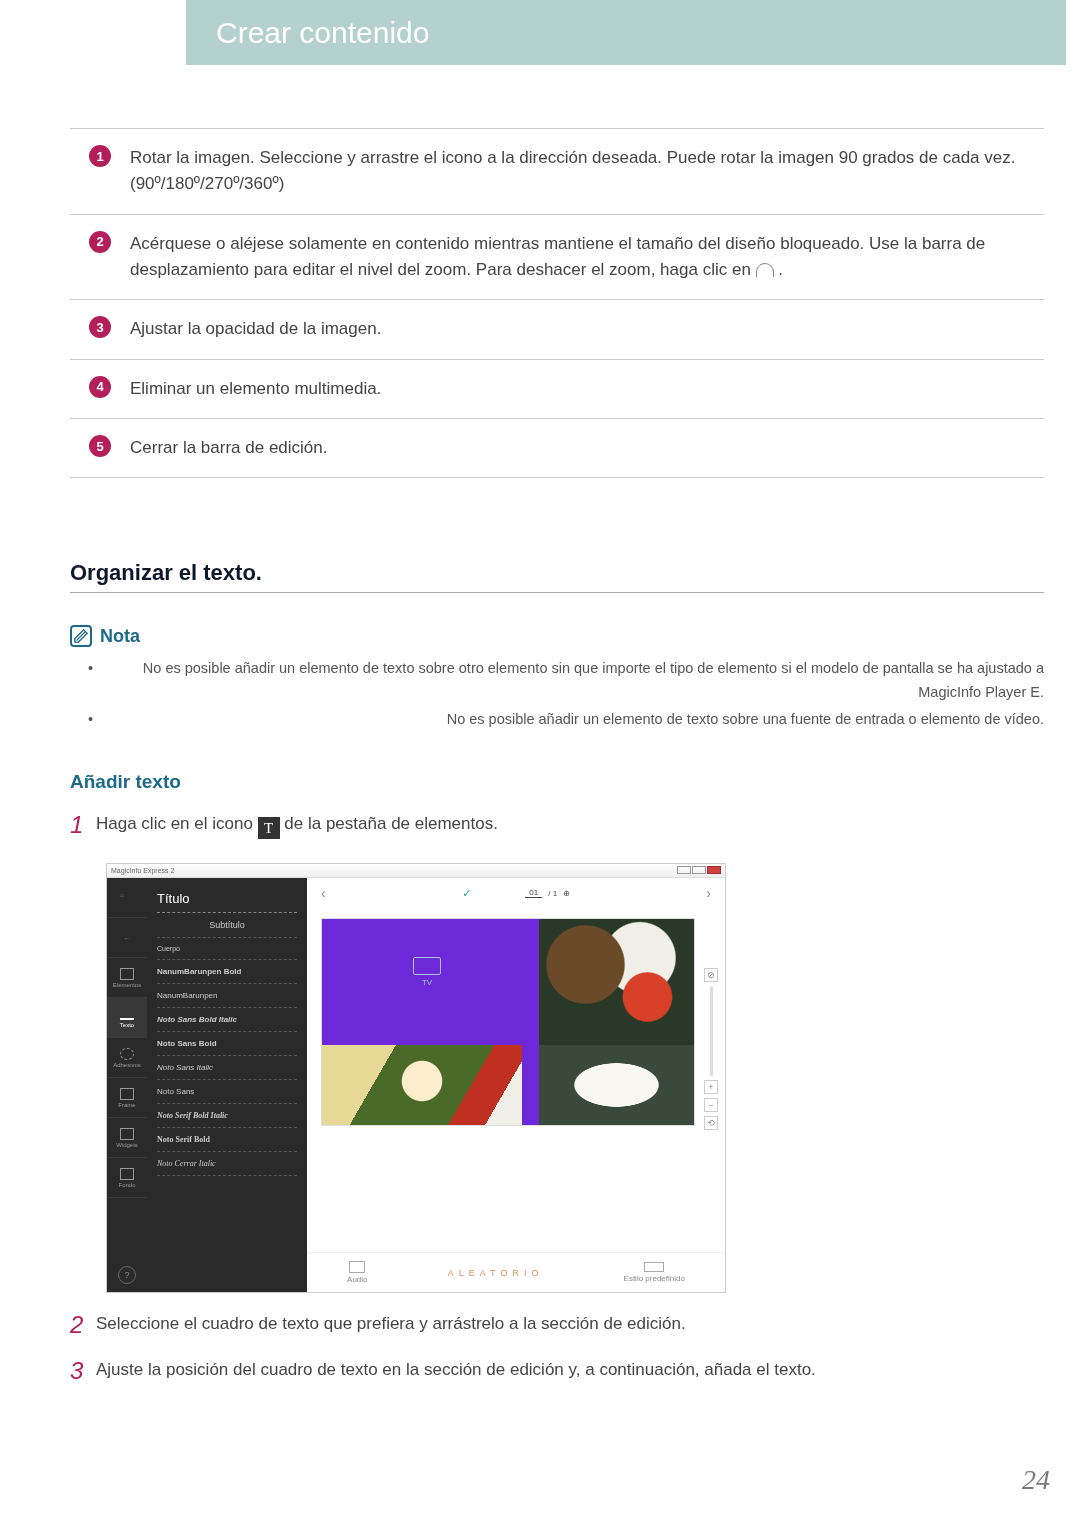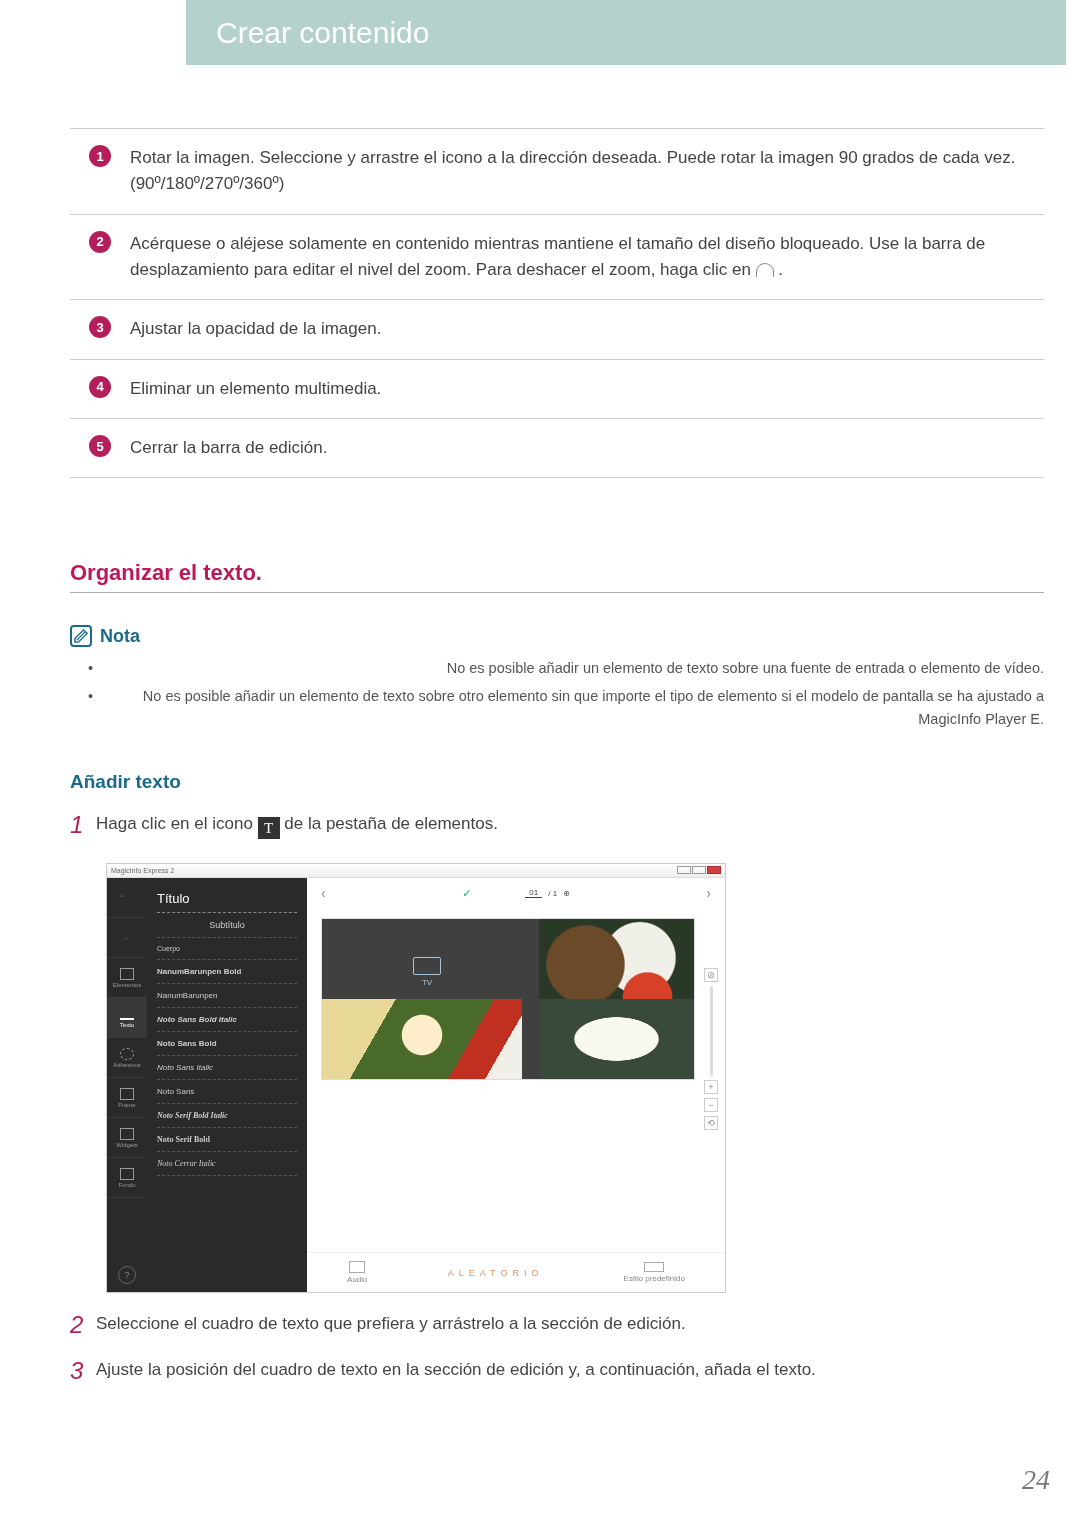--- a/index.html
+++ b/index.html
@@ -66,21 +66,21 @@
   .undo-icon {
     display: inline-block;
     width: 18px; height: 14px;
     border: 1.5px solid #888;
     border-bottom: none;
     border-radius: 10px 10px 0 0;
     vertical-align: -2px;
   }
 
   .section-h2 {
-    color: #be185d;
+    color: #0f172a;
     font-size: 22px;
     font-weight: 600;
     border-bottom: 1px solid #aaa;
     padding-bottom: 6px;
     margin-top: 82px;
   }
   .body-text {
     font-size: 17px;
     color: #444;
     margin-top: 18px;
@@ -249,23 +249,23 @@
   }
   .ss-tb-mid { display: flex; align-items: center; gap: 6px; font-size: 8px; color: #444; }
   .ss-tb-check { color: #2a7; font-size: 11px; }
   .ss-canvas {
     flex: 1;
     position: relative;
     padding: 10px 30px 10px 14px;
   }
   .canvas-box {
     border: 1px solid #ddd;
-    width: 100%; height: 162px;
+    width: 100%; height: 208px;
     position: relative;
-    background: #404040;
+    background: #6d28d9;
   }
   .tv-box {
     position: absolute;
     left: 80px; top: 38px;
     width: 50px; height: 42px;
     display: flex; flex-direction: column; align-items: center;
     color: #a7c4d8;
     font-size: 8px;
     gap: 3px;
   }
@@ -388,22 +388,22 @@
   <div class="note-block">
     <div class="note-head">
       <span class="note-icon">
         <svg viewBox="0 0 16 16">
             <path d="M3 13 L13 3 M11 1 L15 5 L5 15 L1 15 L1 11 Z" fill="none" stroke="#1b6a8a" stroke-width="1.6"></path>
           </svg>
       </span>
       <span>Nota</span>
     </div>
     <ul class="note-list">
+      <li>No es posible añadir un elemento de texto sobre otro elemento sin que importe el tipo de elemento si el modelo de pantalla se ha ajustado a MagicInfo Player E.</li>
       <li>No es posible añadir un elemento de texto sobre una fuente de entrada o elemento de vídeo.</li>
-      <li>No es posible añadir un elemento de texto sobre otro elemento sin que importe el tipo de elemento si el modelo de pantalla se ha ajustado a MagicInfo Player E.</li>
     </ul>
   </div>
 
   <h3 class="section-h3">Añadir texto</h3>
 
   <div class="step-row">
     <div class="step-num">1</div>
     <div class="step-text">
       <span>Haga clic en el icono </span>
       <span class="t-icon">T</span>

